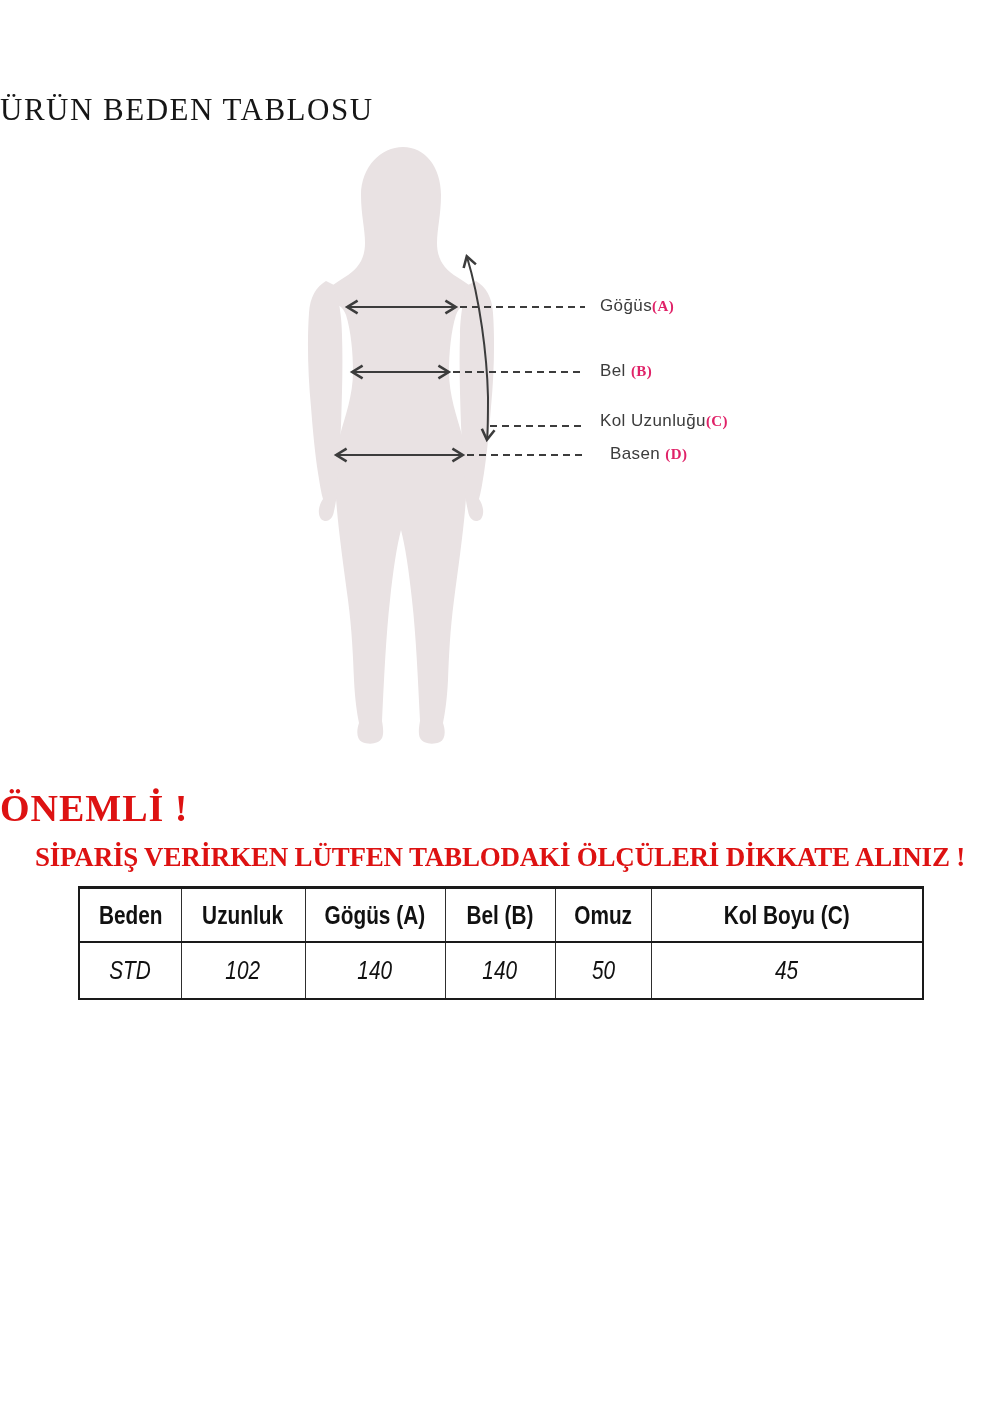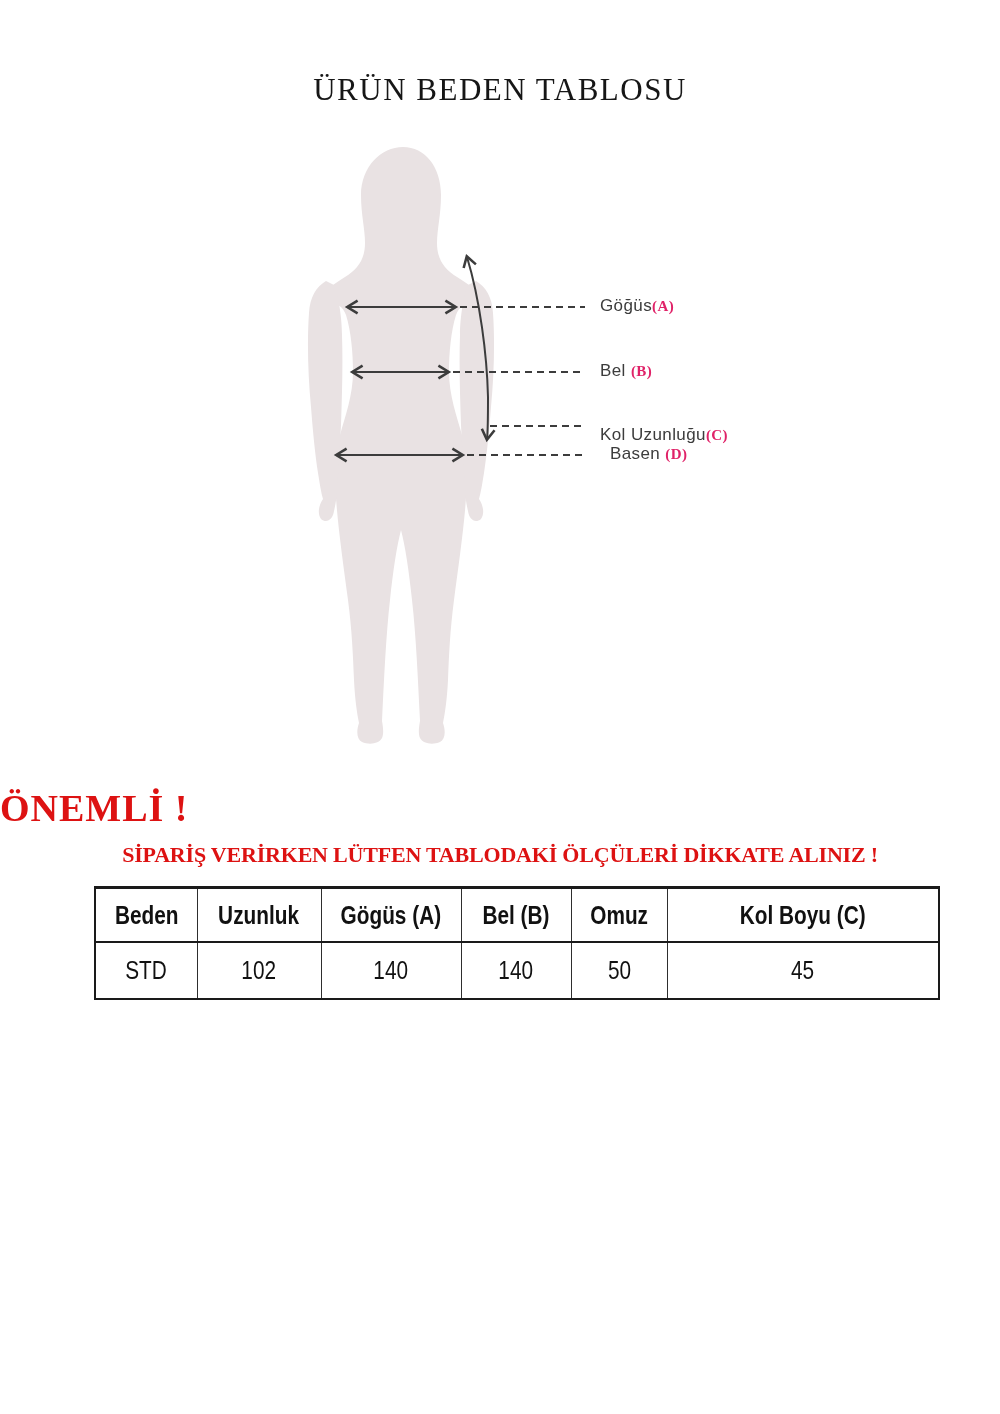--- a/index.html
+++ b/index.html
@@ -4,70 +4,69 @@
 <style>
   html,body{margin:0;padding:0;background:#ffffff;}
   #page{
     position:relative;
     width:1000px;height:1414px;
     background:#ffffff;
     overflow:hidden;
     font-family:"Liberation Sans", sans-serif;
   }
   .page-title{
-    position:absolute;top:72px;left:0;width:1000px;
-    text-align:center;
+    position:absolute;top:92px;left:0;width:1000px;
     font-family:"Liberation Serif", serif;
     font-size:31px;letter-spacing:1.5px;
     color:#161616;white-space:nowrap;
   }
   .diagram-svg{position:absolute;left:290px;top:135px;}
   .m-label{
     position:absolute;left:600px;
     font-family:"Liberation Sans", sans-serif;
     font-size:17px;letter-spacing:0.4px;
     color:#3c3c3c;white-space:nowrap;
     line-height:20px;
   }
   .m-label .sfx{
     font-family:"Liberation Serif", serif;
     font-weight:bold;font-size:15px;
     color:#e02268;
   }
   .lab-gogus{top:296px;}
   .lab-bel{top:361px;}
-  .lab-kol{top:425px;}
+  .lab-kol{top:411px;}
   .lab-basen{top:444px;margin-left:10px;}
   .onemli{
     position:absolute;top:786px;left:0;width:1000px;
     font-family:"Liberation Serif", serif;
     font-weight:bold;font-size:38px;letter-spacing:1px;
     color:#dd1212;white-space:nowrap;
   }
   .warn-line{
     position:absolute;top:842px;left:0;width:1000px;
     text-align:center;
     font-family:"Liberation Serif", serif;
-    font-weight:bold;font-size:22px;letter-spacing:-0.2px;
+    font-weight:bold;font-size:27px;letter-spacing:-0.2px;
     color:#dd1212;white-space:nowrap;
   }
   table.size-table{
     position:absolute;left:78px;top:886px;
     width:844px;
     border-collapse:collapse;table-layout:fixed;
-    border:2px solid #1a1a1a;border-top-width:3px;margin-left:16px;
+    border:2px solid #1a1a1a;border-top-width:3px;
   }
   table.size-table th,
   table.size-table td{
     border:1px solid #2e2e2e;
     text-align:center;vertical-align:middle;
     padding:0;color:#111111;
   }
   table.size-table th{height:52px;border-bottom:2px solid #1a1a1a;}
-  table.size-table td{height:55px;}
+  table.size-table td{height:55px;font-style:italic;}
   .cnd{
     display:inline-block;
     transform:scaleX(0.8);
     font-size:26px;white-space:nowrap;
   }
   th .cnd{font-weight:bold;}
   td .cnd{font-weight:normal;}
 </style>
 </head>
 <body>

